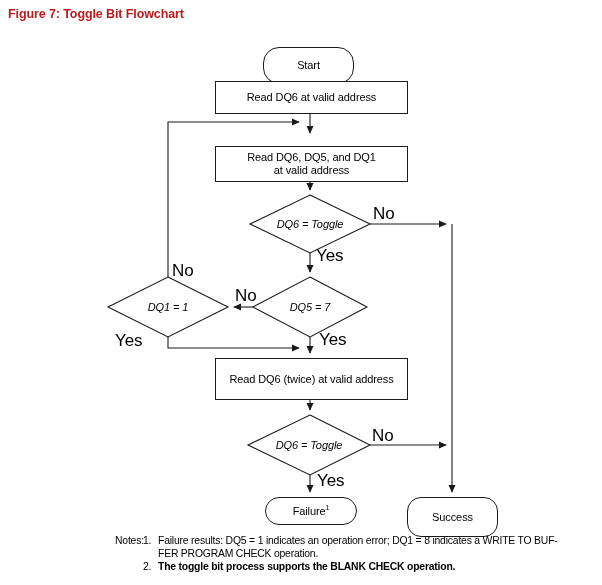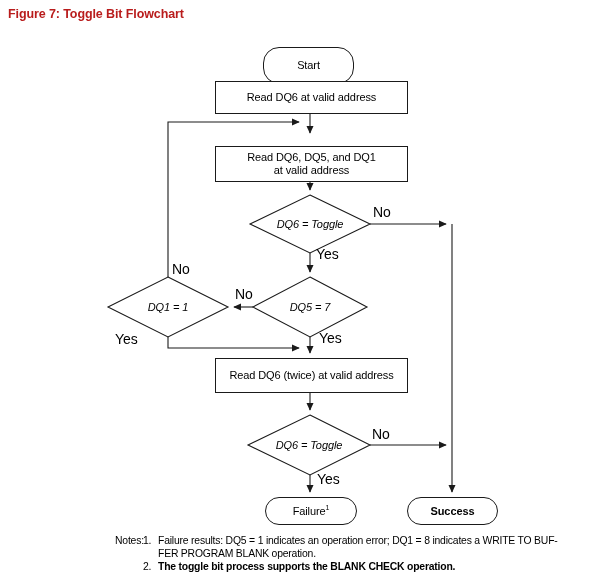--- a/index.html
+++ b/index.html
@@ -18,21 +18,21 @@
     text-align:center;font-size:11px;line-height:13px;color:#000;
     background:#fff;border:1px solid #1a1a1a;box-sizing:border-box;
     letter-spacing:-0.1px;
   }
   .oval{border-radius:16px;}
   .dlabel{
     position:absolute;display:flex;align-items:center;justify-content:center;
     text-align:center;font-size:11px;color:#000;letter-spacing:-0.1px;font-style:italic;
   }
   .elabel{
-    position:absolute;font-size:14px;color:#000;letter-spacing:-0.1px;
+    position:absolute;font-size:17px;color:#000;letter-spacing:-0.1px;
     white-space:nowrap;
   }
   sup{font-size:7px;line-height:0;vertical-align:super;}
   .notes{position:absolute;left:0;top:0;width:602px;font-size:10.4px;letter-spacing:-0.2px;line-height:13px;}
   .notes span{position:absolute;white-space:nowrap;}
   .notes-label{left:115px;top:534px;}
   .n1-num{left:143px;top:534px;}
   .n1-l1{left:158px;top:534px;}
   .n1-l2{left:158px;top:547px;}
   .n2-num{left:143px;top:560px;}
@@ -82,31 +82,31 @@
     <span>Read DQ6 at valid address</span>
   </div>
 
   <div class="node" style="left:215px;top:138px;width:193px;height:36px;margin-top:8px;">
     <span>
       <span>Read DQ6, DQ5, and DQ1</span><br>
       <span>at valid address</span>
     </span>
   </div>
 
-  <div class="node" style="left:215px;top:358px;width:193px;height:35px;">
+  <div class="node" style="left:215px;top:358px;width:193px;height:42px;">
     <span>Read DQ6 (twice) at valid address</span>
   </div>
 
   <div class="node oval" style="left:265px;top:497px;width:92px;height:28px;border-radius:14px;">
     <span>
       <span>Failure</span><sup>1</sup>
     </span>
   </div>
 
-  <div class="node oval" style="left:407px;top:497px;width:91px;height:28px;border-radius:14px;font-weight:bold;">
+  <div class="node oval" style="left:407px;top:497px;width:91px;height:40px;border-radius:14px;">
     <span>Success</span>
   </div>
 
   <div class="dlabel" style="left:250px;top:213px;width:120px;height:22px;">DQ6 = Toggle</div>
   <div class="dlabel" style="left:253px;top:296px;width:114px;height:22px;">DQ5 = 7</div>
   <div class="dlabel" style="left:108px;top:296px;width:120px;height:22px;">DQ1 = 1</div>
   <div class="dlabel" style="left:248px;top:434px;width:122px;height:22px;">DQ6 = Toggle</div>
 
   <span class="elabel" style="left:373px;top:204px;">No</span>
   <span class="elabel" style="left:316px;top:246px;">Yes</span>
@@ -114,18 +114,18 @@
   <span class="elabel" style="left:172px;top:261px;">No</span>
   <span class="elabel" style="left:115px;top:331px;">Yes</span>
   <span class="elabel" style="left:319px;top:330px;">Yes</span>
   <span class="elabel" style="left:372px;top:426px;">No</span>
   <span class="elabel" style="left:317px;top:471px;">Yes</span>
 
   <div class="notes">
     <span class="notes-label">Notes:</span>
     <span class="n1-num">1.</span>
     <span class="n1-l1">Failure results: DQ5 = 1 indicates an operation error; DQ1 = 8 indicates a WRITE TO BUF-</span>
-    <span class="n1-l2">FER PROGRAM BLANK operation.</span>
+    <span class="n1-l2">FER PROGRAM CHECK operation.</span>
     <span class="n2-num">2.</span>
     <span class="n2-l1">The toggle bit process supports the BLANK CHECK operation.</span>
   </div>
 
 </div>
 
 </body></html>

